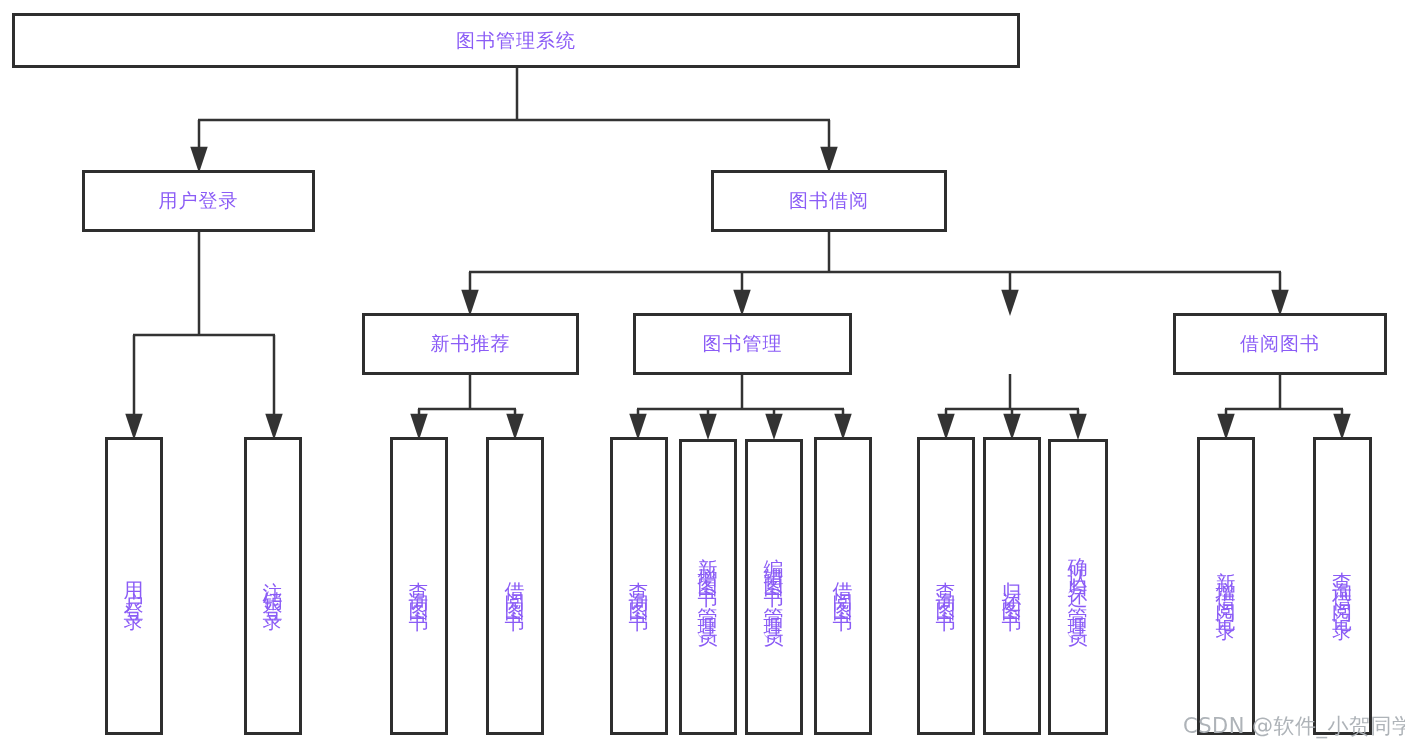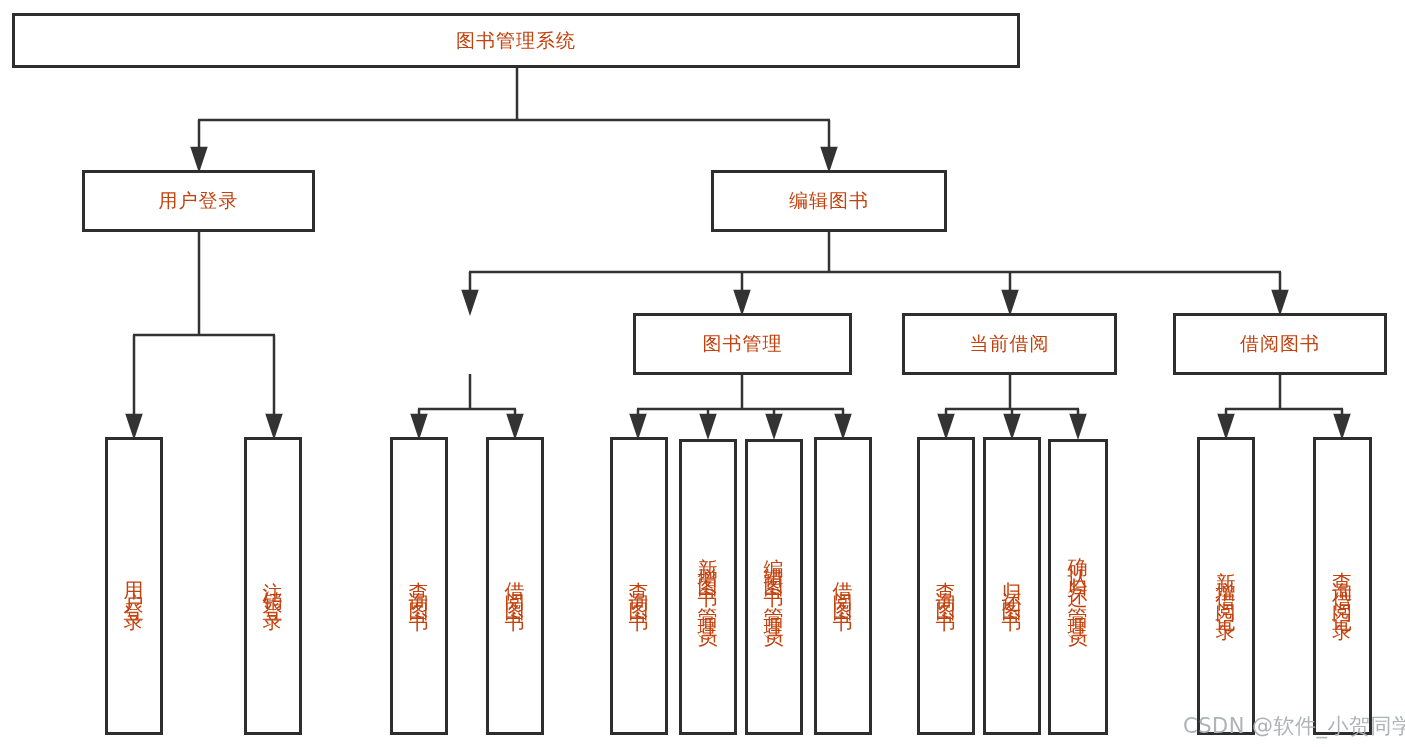--- a/index.html
+++ b/index.html
@@ -21,21 +21,21 @@
     top: 0;
   }
   .box {
     position: absolute;
     box-sizing: border-box;
     border: 3px solid #2e2e2e;
     background: #ffffff;
     display: flex;
     align-items: center;
     justify-content: center;
-    color: #c2410c;
+    color: #8b5cf6;
   }
   .hbox span {
     font-size: 19px;
     letter-spacing: 1px;
     white-space: nowrap;
   }
   .vbox span {
     writing-mode: vertical-rl;
     font-size: 20px;
     letter-spacing: 10px;
@@ -133,29 +133,29 @@
   </svg>
 
   <div class="box hbox" style="left:12px; top:13px; width:1008px; height:55px">
     <span>图书管理系统</span>
   </div>
 
   <div class="box hbox" style="left:82px; top:170px; width:233px; height:62px">
     <span>用户登录</span>
   </div>
   <div class="box hbox" style="left:711px; top:170px; width:236px; height:62px">
-    <span>编辑图书</span>
-  </div>
-
+    <span>图书借阅</span>
+  </div>
+
+  <div class="box hbox" style="left:362px; top:313px; width:217px; height:62px">
+    <span>新书推荐</span>
+  </div>
   <div class="box hbox" style="left:633px; top:313px; width:219px; height:62px">
     <span>图书管理</span>
   </div>
-  <div class="box hbox" style="left:902px; top:313px; width:215px; height:62px">
-    <span>当前借阅</span>
-  </div>
   <div class="box hbox" style="left:1173px; top:313px; width:214px; height:62px">
     <span>借阅图书</span>
   </div>
 
   <div class="box vbox" style="left:105px; top:437px; width:58px; height:298px">
     <span>用户登录</span>
   </div>
   <div class="box vbox" style="left:244px; top:437px; width:58px; height:298px">
     <span>注销登录</span>
   </div>

